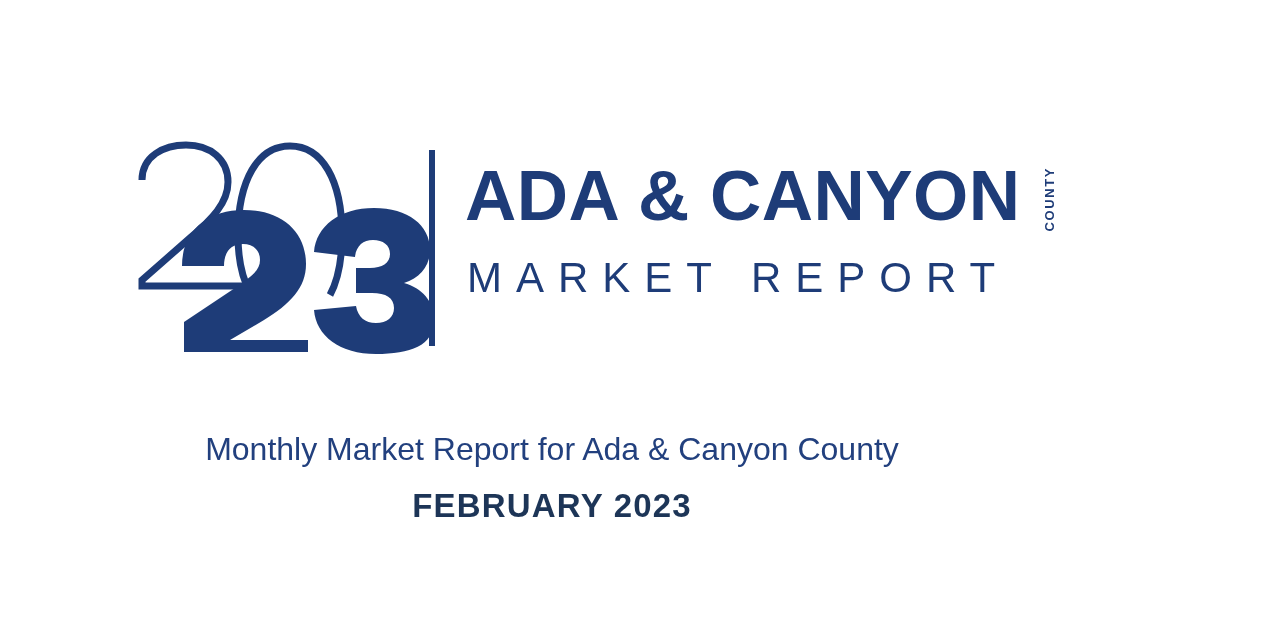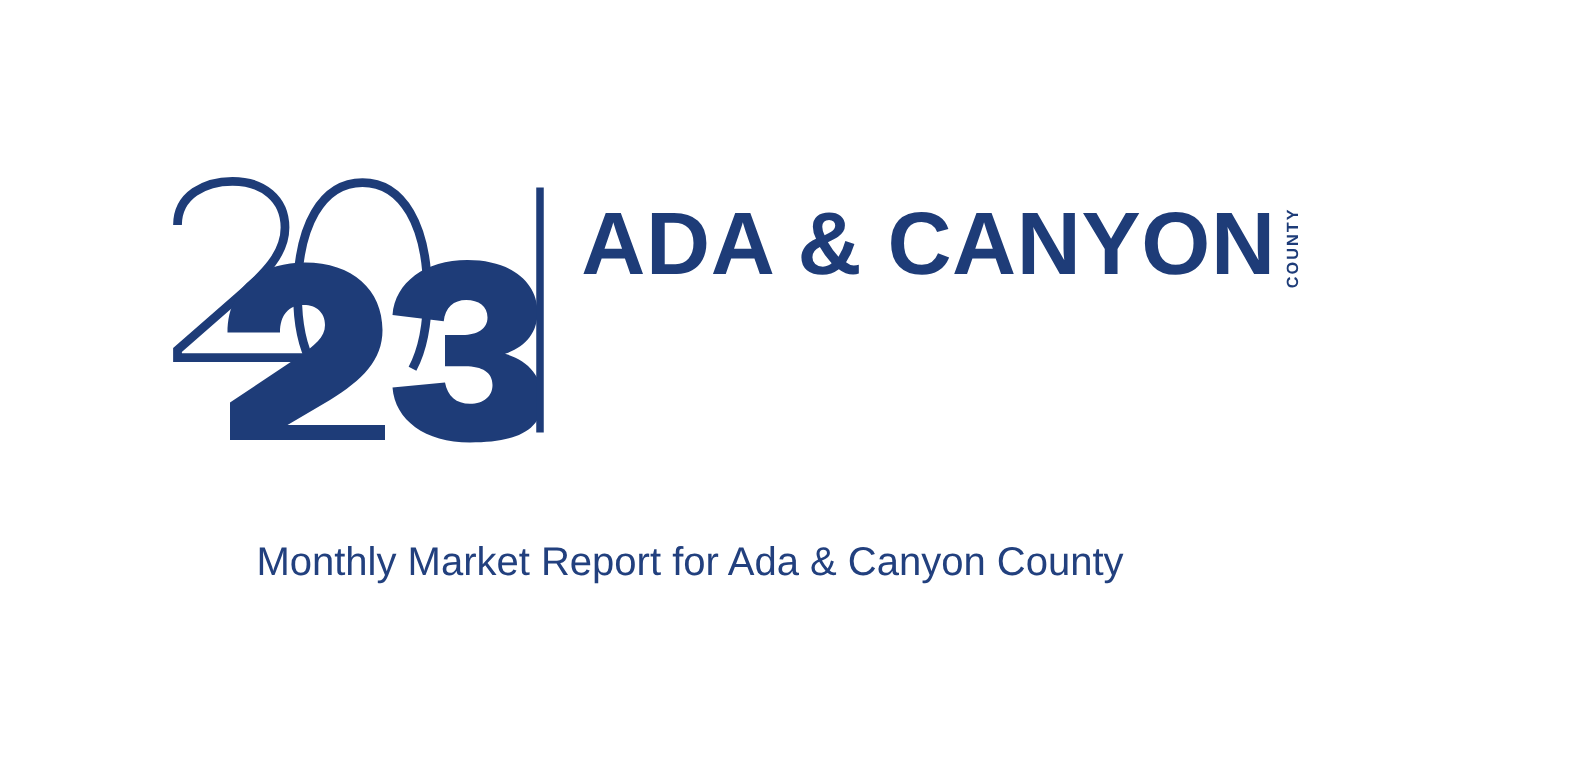--- a/index.html
+++ b/index.html
@@ -55,21 +55,22 @@
     left: 331px;
     top: 0;
     width: 660px;
     height: 215px;
   }
   .wordmark-main-row {
     position: absolute;
     left: 0;
     top: 20px;
     display: flex;
-    align-items: center;
+    align-items: flex-end;
+    gap: 16px;
   }
   .wordmark-main {
     font-size: 71px;
     font-weight: 700;
     color: #1e3c78;
     letter-spacing: 0.5px;
     line-height: 1;
     white-space: nowrap;
   }
   .wordmark-county {
@@ -154,18 +155,20 @@
     </svg>
   </div>
 
   <div class="divider-bar"></div>
 
   <div class="wordmark">
     <div class="wordmark-main-row">
       <span class="wordmark-main">ADA &amp; CANYON</span>
       <span class="wordmark-county">COUNTY</span>
     </div>
+    <div class="wordmark-sub">MARKET REPORT</div>
   </div>
 </div>
 
 <div class="caption-block">
   <div class="caption-subtitle">Monthly Market Report for Ada &amp; Canyon County</div>
+  <div class="caption-date">FEBRUARY 2023</div>
 </div>
 
 </body></html>

